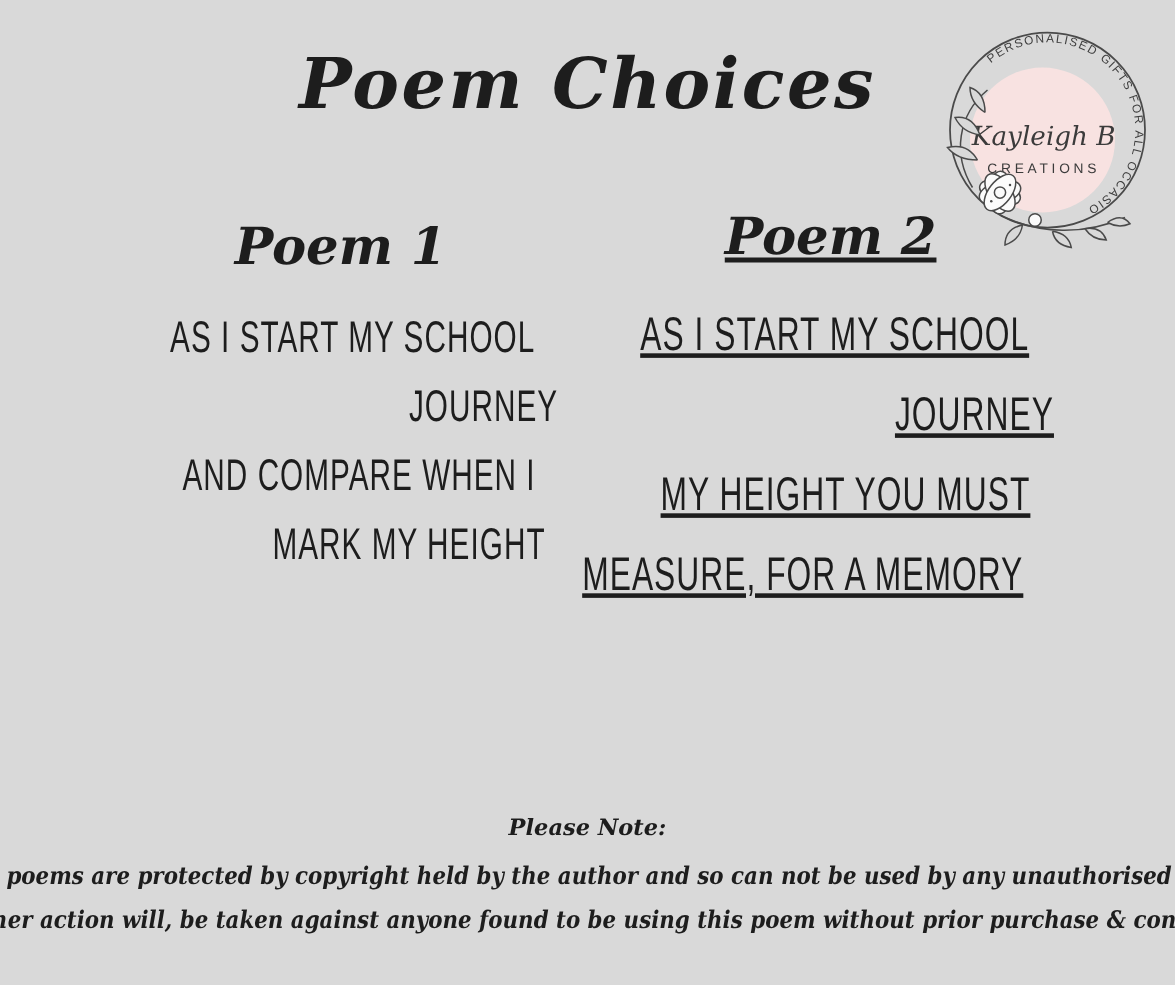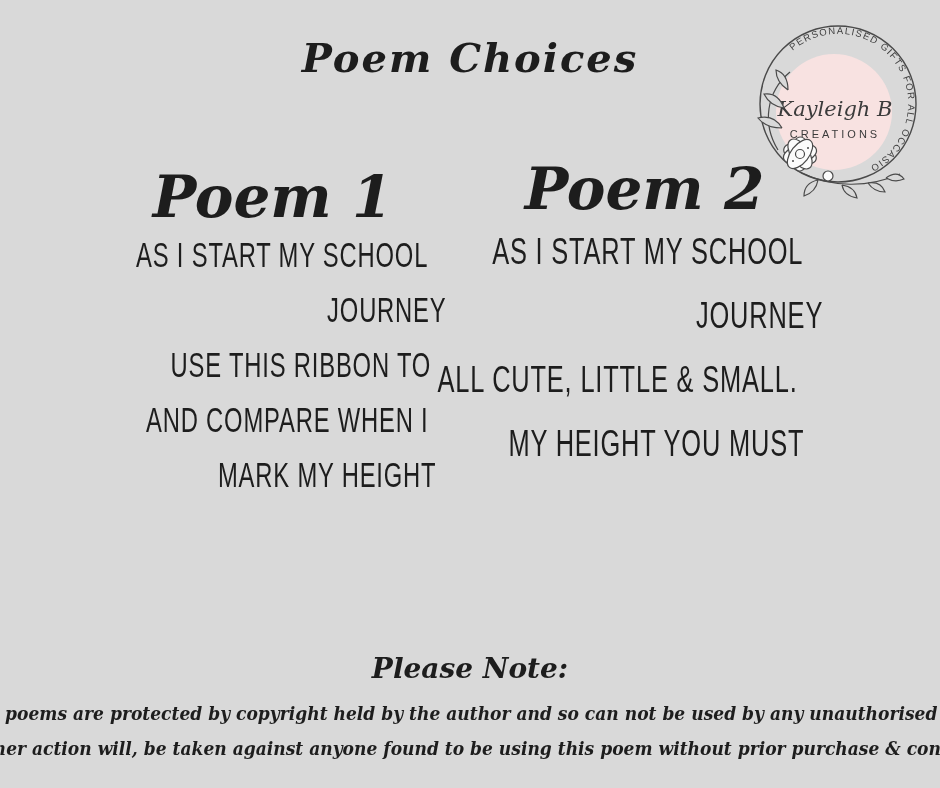--- a/index.html
+++ b/index.html
@@ -18,56 +18,56 @@
     font-family: "DejaVu Serif", serif;
     font-style: italic;
     font-weight: bold;
   }
   .title {
     position: absolute;
     top: 34px;
     left: 0;
     width: 100%;
     text-align: center;
-    font-size: 40px;
+    font-size: 56px;
     letter-spacing: 2px;
     margin: 0;
   }
   .logo {
     position: absolute;
     left: 748px;
     top: 12px;
     width: 180px;
     height: 180px;
   }
   .logo svg { overflow: visible; display: block; }
   .poem { position: absolute; text-align: center; }
   .poem-1 { left: 85px;  top: 166px; width: 375px; }
-  .poem-2 { left: 452px; top: 158px; width: 385px; }
-  .poem-heading { font-size: 58px; margin: 0 0 0 0; line-height: 62px; }
+  .poem-2 { left: 472px; top: 158px; width: 385px; text-decoration: underline; }
+  .poem-heading { font-size: 41px; margin: 0 0 16px 0; line-height: 62px; }
   .line { display: flex; align-items: center; justify-content: flex-end; }
   .poem-1 .line { height: 55px; }
   .poem-2 .line { height: 64px; }
   
   .line span {
     white-space: nowrap;
     letter-spacing: 1px;
     font-weight: 400;
     transform: scale(0.82, 1.22);
   }
   .poem-1 .line span { font-size: 29px; }
   .poem-2 .line span { font-size: 31px; }
   .note {
     position: absolute;
     top: 652px;
     left: 0;
     width: 100%;
     text-align: center;
   }
-  .note-heading { font-size: 28px; margin: 0 0 10px 0; }
+  .note-heading { font-size: 18px; margin: 0 0 10px 0; }
   .note-line { height: 35px; display: flex; align-items: center; justify-content: center; }
   .note-line span {
     font-size: 19px;
     white-space: nowrap;
     transform: scale(0.9, 1.02);
   }
   
   .arc-text {
     font-family: "Liberation Sans", sans-serif;
     font-size: 9.5px;
@@ -135,43 +135,40 @@
 
   <section class="poem poem-1">
     <h2 class="poem-heading script">Poem 1</h2>
     <div class="line">
         <span>AS I START MY SCHOOL</span>
       </div>
     <div class="line">
         <span>JOURNEY</span>
       </div>
     <div class="line">
-        <span>USE THIS RIBBON TO</span>
-      </div>
-    <div class="line">
         <span>AND COMPARE WHEN I</span>
       </div>
     <div class="line">
         <span>MARK MY HEIGHT</span>
       </div>
   </section>
 
   <section class="poem poem-2">
     <h2 class="poem-heading script">Poem 2</h2>
     <div class="line">
         <span>AS I START MY SCHOOL</span>
       </div>
     <div class="line">
         <span>JOURNEY</span>
       </div>
     <div class="line">
-        <span>ALL CUTE, LITTLE &amp; SMALL.</span>
+        <span>MY HEIGHT YOU MUST</span>
       </div>
     <div class="line">
-        <span>MY HEIGHT YOU MUST</span>
+        <span>MEASURE, FOR A MEMORY</span>
       </div>
   </section>
 
   <footer class="note">
     <div class="note-heading script">Please Note:</div>
     <div class="note-line script">
         <span>These poems are protected by copyright held by the author and so can not be used by any unauthorised party,</span>
       </div>
     <div class="note-line script">
         <span>Further action will, be taken against anyone found to be using this poem without prior purchase &amp; consent.</span>

